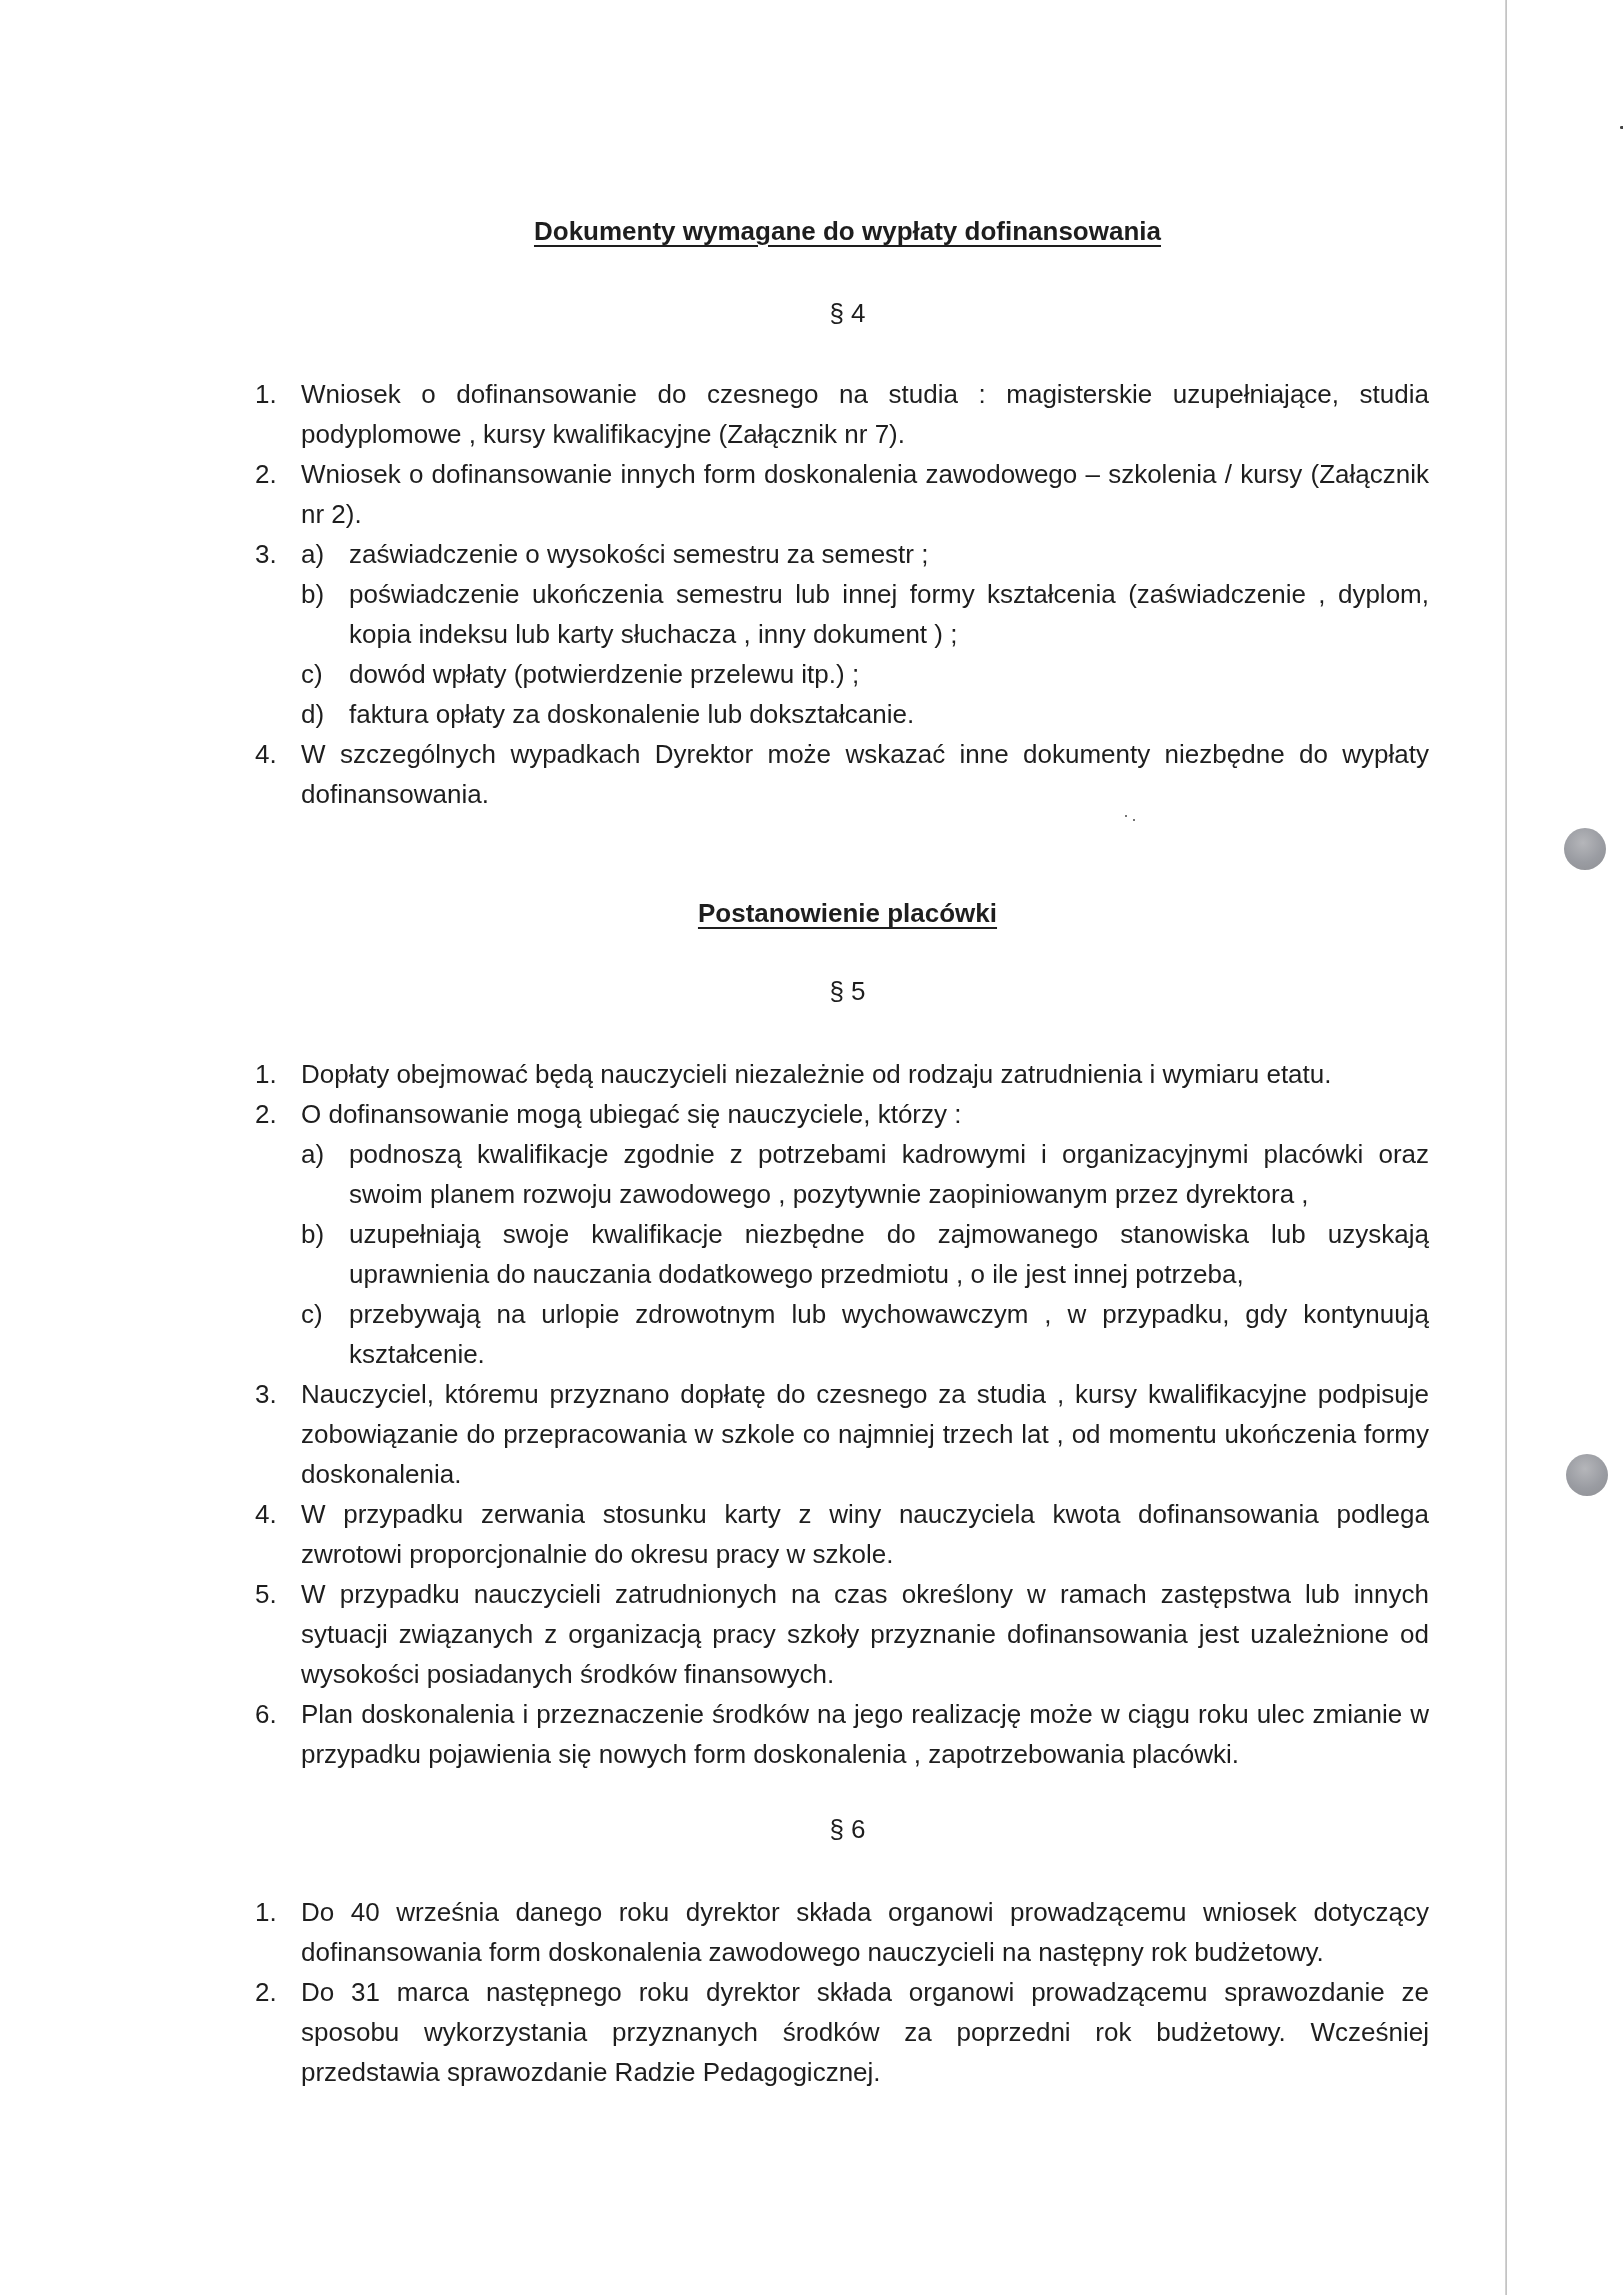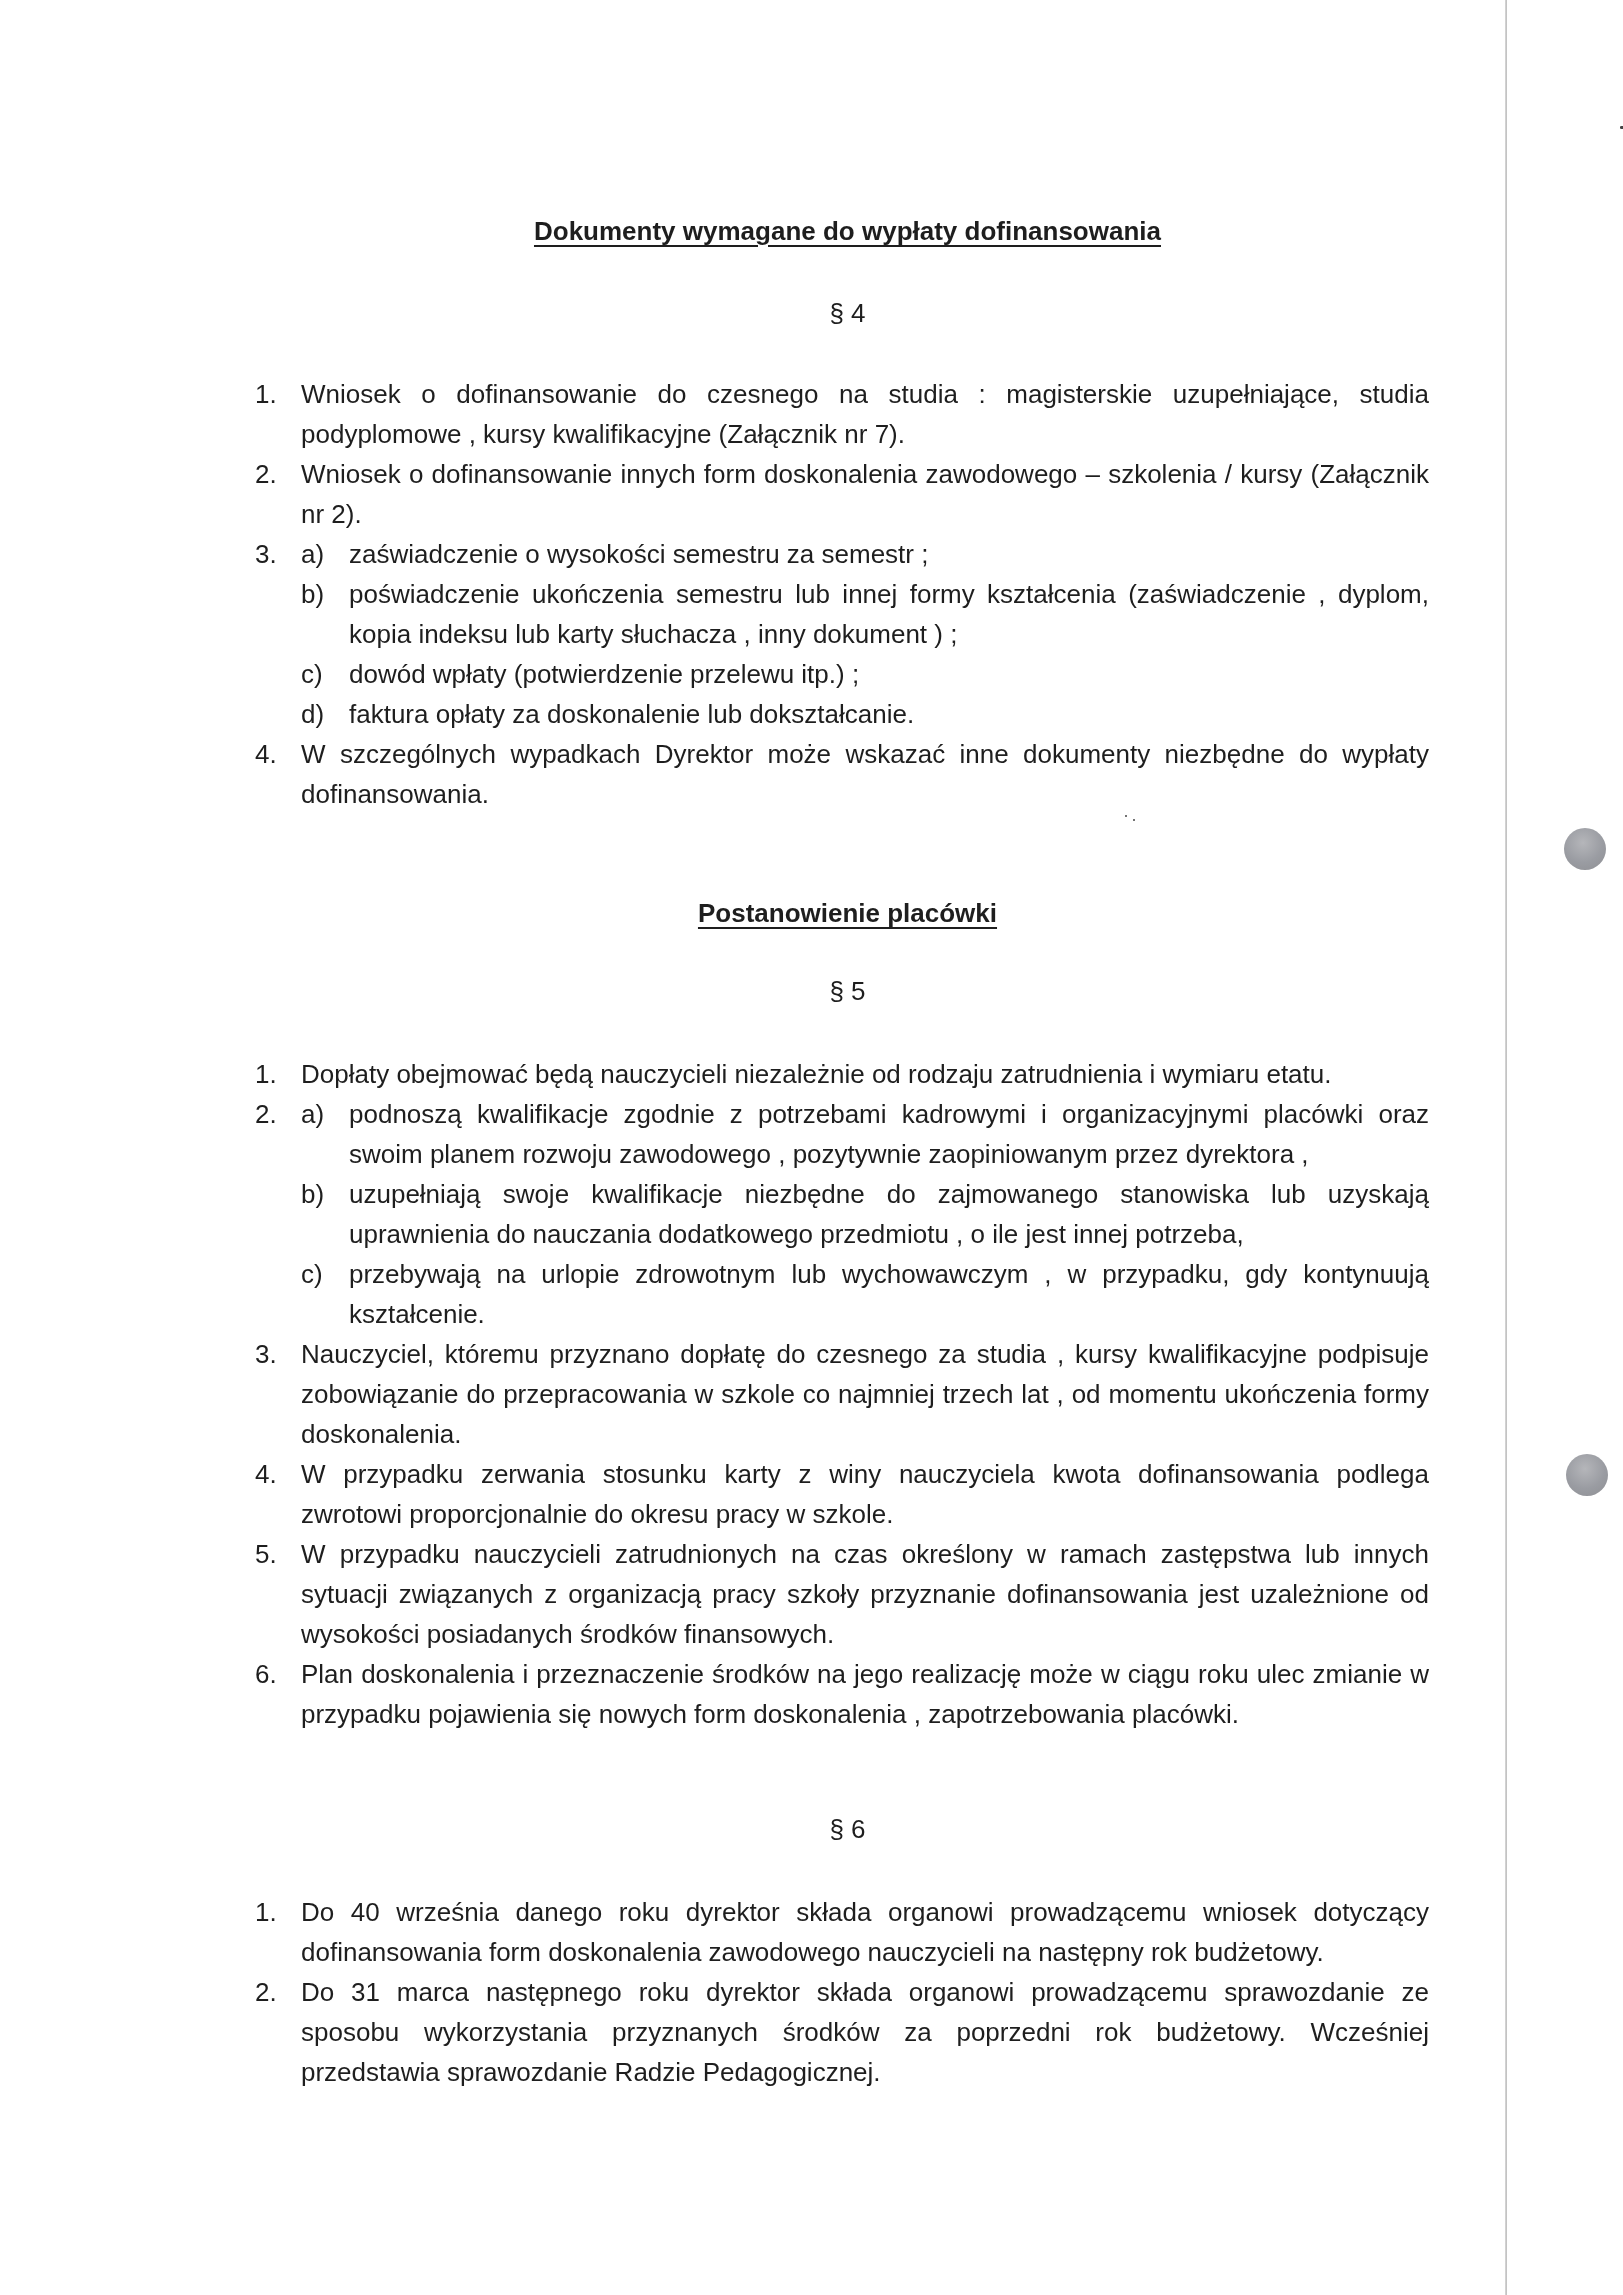--- a/index.html
+++ b/index.html
@@ -98,20 +98,21 @@
   <div class="heading" style="top:897px;">Postanowienie placówki</div>
   <div class="para" style="top:975px;">§ 5</div>
 
   <div class="list" style="top:1054px;">
     <div class="item">
       <span class="num">1.</span>
       <span class="txt">Dopłaty obejmować będą nauczycieli niezależnie od rodzaju zatrudnienia i wymiaru etatu.</span>
     </div>
     <div class="item">
       <span class="num">2.</span>
+      <span class="txt">O dofinansowanie mogą ubiegać się nauczyciele, którzy :</span>
       <div class="sub">
         <span class="letter">a)</span>
         <span class="txt">podnoszą kwalifikacje zgodnie z potrzebami kadrowymi i organizacyjnymi placówki oraz swoim planem rozwoju zawodowego , pozytywnie zaopiniowanym przez dyrektora ,</span>
       </div>
       <div class="sub">
         <span class="letter">b)</span>
         <span class="txt">uzupełniają swoje kwalifikacje niezbędne do zajmowanego stanowiska lub uzyskają uprawnienia do nauczania dodatkowego przedmiotu , o ile jest innej potrzeba,</span>
       </div>
       <div class="sub">
         <span class="letter">c)</span>

